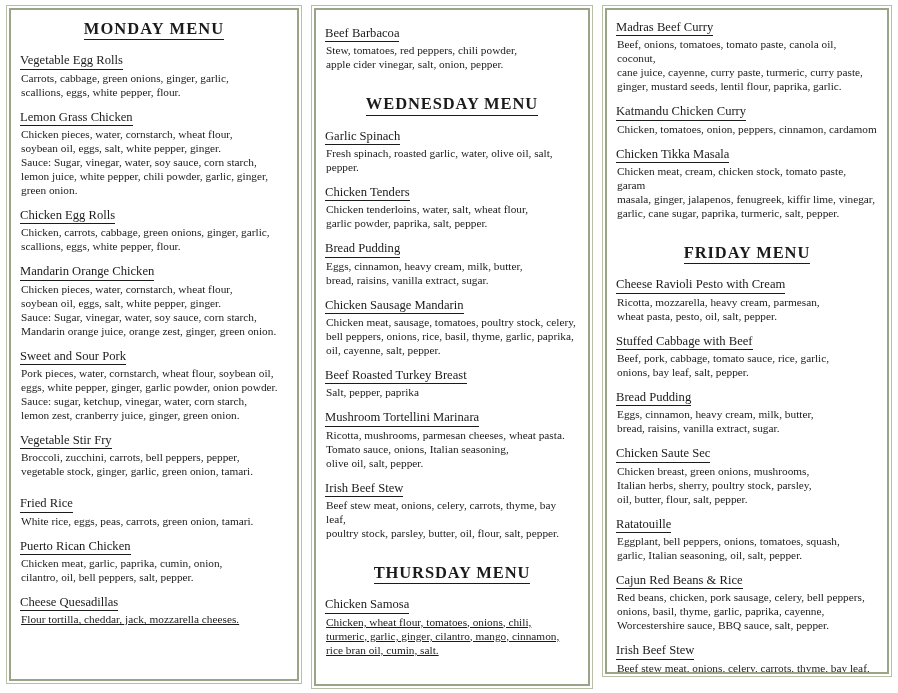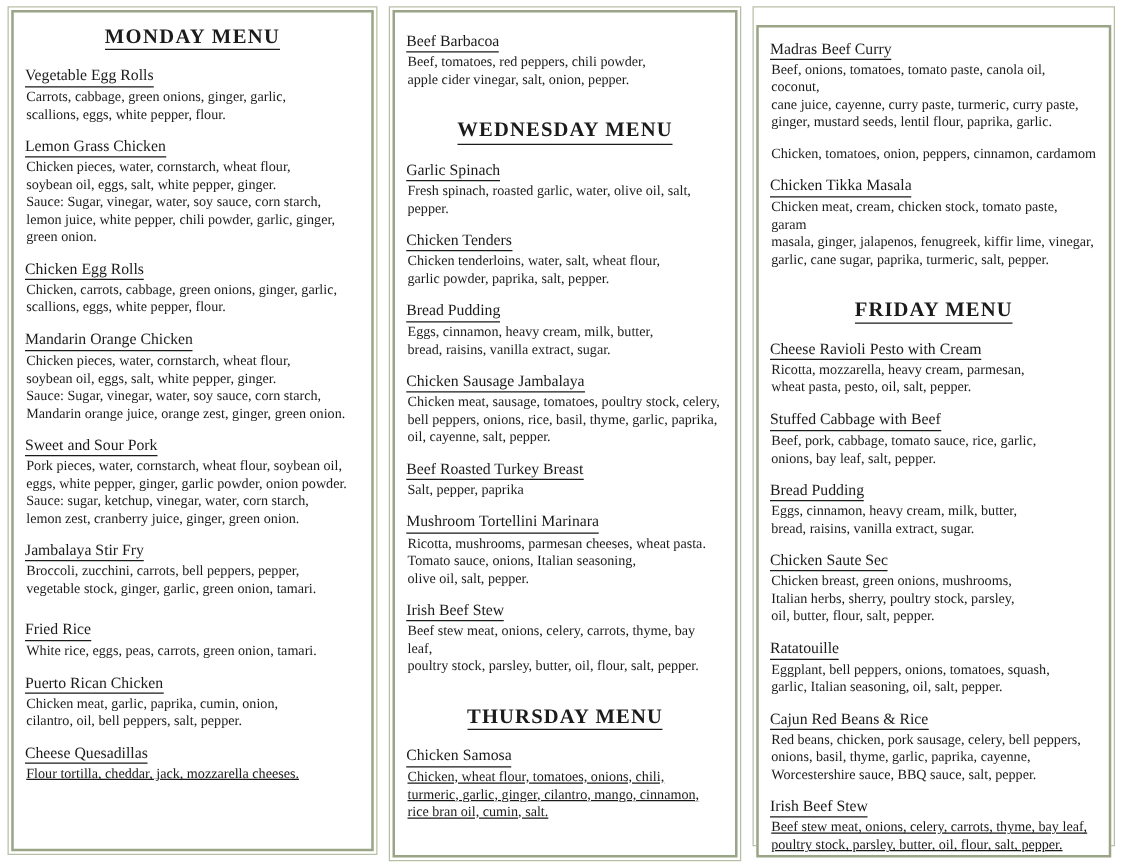--- a/index.html
+++ b/index.html
@@ -43,21 +43,21 @@
     padding: 8px 9px 6px 9px;
     overflow: hidden;
   }
 
   .col1 { width: 296px; height: 679px; }
   .col2 { width: 282px; height: 684px; }
   .col3 { width: 290px; height: 672px; }
 
   .col1 .panel-inner { padding-top: 10px; }
   .col2 .panel-inner { padding-top: 16px; }
-  .col3 .panel-inner { padding-top: 10px; margin-top: 12px; }
+  .col3 .panel-inner { padding-top: 10px; }
 
   
   .day-heading {
     text-align: center;
     font-weight: bold;
     font-size: 16.5px;
     letter-spacing: 0.9px;
     margin: 0 0 13px 0;
     line-height: 1.1;
   }
@@ -134,21 +134,21 @@
 Mandarin orange juice, orange zest, ginger, green onion.</span>
       </div>
       <div class="dish">
         <span class="dish-name"><span class="u">Sweet and Sour Pork</span></span>
         <span class="dish-desc">Pork pieces, water, cornstarch, wheat flour, soybean oil,
 eggs, white pepper, ginger, garlic powder, onion powder.
 Sauce: sugar, ketchup, vinegar, water, corn starch,
 lemon zest, cranberry juice, ginger, green onion.</span>
       </div>
       <div class="dish extra-gap">
-        <span class="dish-name"><span class="u">Jambalaya Stir Fry</span></span>
+        <span class="dish-name"><span class="u">Vegetable Stir Fry</span></span>
         <span class="dish-desc">Broccoli, zucchini, carrots, bell peppers, pepper,
 vegetable stock, ginger, garlic, green onion, tamari.</span>
       </div>
       <div class="dish">
         <span class="dish-name"><span class="u">Fried Rice</span></span>
         <span class="dish-desc">White rice, eggs, peas, carrots, green onion, tamari.</span>
       </div>
 
 
       <div class="dish">
@@ -162,42 +162,42 @@
       </div>
 
     </div>
   </div>
 
   <div class="panel col2">
     <div class="panel-inner">
 
       <div class="dish extra-gap">
         <span class="dish-name"><span class="u">Beef Barbacoa</span></span>
-        <span class="dish-desc">Beef, tomatoes, red peppers, chili powder,
+        <span class="dish-desc">Stew, tomatoes, red peppers, chili powder,
 apple cider vinegar, salt, onion, pepper.</span>
       </div>
 
       <div class="day-heading heading-gap-top"><span class="u">WEDNESDAY MENU</span></div>
 
       <div class="dish">
         <span class="dish-name"><span class="u">Garlic Spinach</span></span>
         <span class="dish-desc">Fresh spinach, roasted garlic, water, olive oil, salt, pepper.</span>
       </div>
       <div class="dish">
         <span class="dish-name"><span class="u">Chicken Tenders</span></span>
         <span class="dish-desc">Chicken tenderloins, water, salt, wheat flour,
 garlic powder, paprika, salt, pepper.</span>
       </div>
       <div class="dish">
         <span class="dish-name"><span class="u">Bread Pudding</span></span>
         <span class="dish-desc">Eggs, cinnamon, heavy cream, milk, butter,
 bread, raisins, vanilla extract, sugar.</span>
       </div>
       <div class="dish">
-        <span class="dish-name"><span class="u">Chicken Sausage Jambalaya</span></span>
+        <span class="dish-name"><span class="u">Chicken Sausage Mandarin</span></span>
         <span class="dish-desc">Chicken meat, sausage, tomatoes, poultry stock, celery,
 bell peppers, onions, rice, basil, thyme, garlic, paprika,
 oil, cayenne, salt, pepper.</span>
       </div>
       <div class="dish">
         <span class="dish-name"><span class="u">Beef Roasted Turkey Breast</span></span>
         <span class="dish-desc">Salt, pepper, paprika</span>
       </div>
       <div class="dish">
         <span class="dish-name"><span class="u">Mushroom Tortellini Marinara</span></span>
@@ -226,20 +226,21 @@
   <div class="panel col3">
     <div class="panel-inner">
 
       <div class="dish">
         <span class="dish-name"><span class="u">Madras Beef Curry</span></span>
         <span class="dish-desc">Beef, onions, tomatoes, tomato paste, canola oil, coconut,
 cane juice, cayenne, curry paste, turmeric, curry paste,
 ginger, mustard seeds, lentil flour, paprika, garlic.</span>
       </div>
       <div class="dish">
+        <span class="dish-name"><span class="u">Katmandu Chicken Curry</span></span>
         <span class="dish-desc">Chicken, tomatoes, onion, peppers, cinnamon, cardamom</span>
       </div>
       <div class="dish">
         <span class="dish-name"><span class="u">Chicken Tikka Masala</span></span>
         <span class="dish-desc">Chicken meat, cream, chicken stock, tomato paste, garam
 masala, ginger, jalapenos, fenugreek, kiffir lime, vinegar,
 garlic, cane sugar, paprika, turmeric, salt, pepper.</span>
       </div>
 
       <div class="day-heading heading-gap-top"><span class="u">FRIDAY MENU</span></div>

